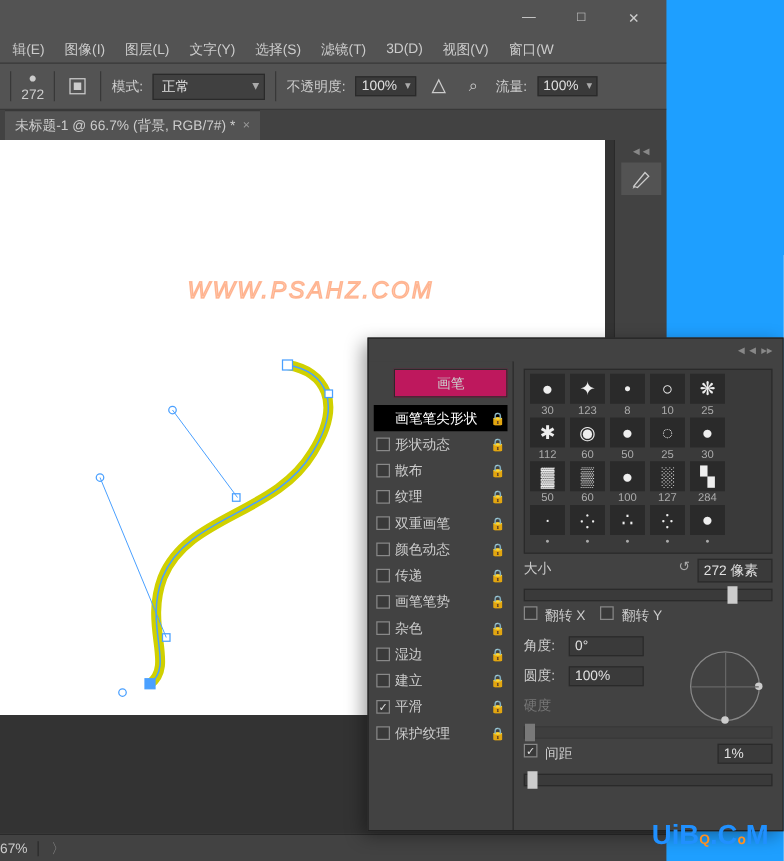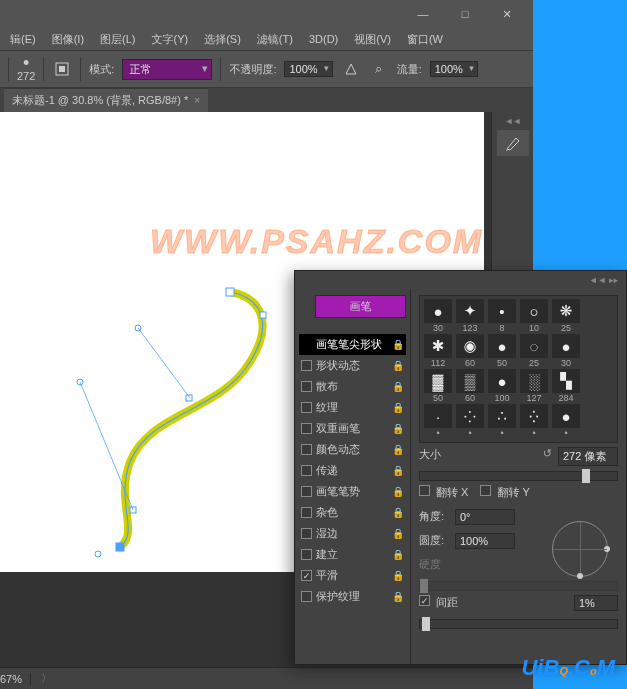--- a/index.html
+++ b/index.html
@@ -7,45 +7,45 @@
 .ps-win{position:absolute;top:0;left:0;width:533px;height:689px;background:#535353;display:flex;flex-direction:column}
 .winbar{height:28px;background:#535353;display:flex;justify-content:flex-end;align-items:center;padding-right:6px;gap:2px}
 .winbtn{width:40px;height:24px;display:flex;align-items:center;justify-content:center;color:#ccc}
 .menubar{height:22px;background:#535353;display:flex;align-items:center;padding-left:4px;gap:4px}
 .menubar span{padding:2px 6px}
 .optbar{height:38px;background:#535353;border-top:1px solid #383838;border-bottom:1px solid #383838;display:flex;align-items:center;padding:0 8px;gap:8px}
 .optbar .sep{width:1px;height:24px;background:#383838}
 .brushprev{display:flex;flex-direction:column;align-items:center;color:#ccc}
 .brushprev .dot{font-size:18px;line-height:14px}
 .iconbox{width:20px;height:20px;display:flex;align-items:center;justify-content:center}
-.dropdown{background:#701a75;border:1px solid #2a2a2a;padding:2px 18px 2px 6px;color:#e0e0e0;position:relative;min-width:90px}
+.dropdown{background:#404040;border:1px solid #2a2a2a;padding:2px 18px 2px 6px;color:#e0e0e0;position:relative;min-width:90px}
 .dropdown::after{content:"▾";position:absolute;right:4px;color:#aaa}
 .numbox{background:#3a3a3a;border:1px solid #2a2a2a;padding:1px 14px 1px 4px;color:#e0e0e0;position:relative;min-width:48px;text-align:left}
 .numbox::after{content:"▾";position:absolute;right:3px;color:#aaa;font-size:9px}
 .tabbar{height:24px;background:#424242;display:flex;align-items:flex-end;padding-left:4px}
 .tab{background:#535353;padding:4px 8px;border-top:1px solid #383838;display:flex;align-items:center;gap:6px;font-size:10px}
 .tab .x{color:#999;font-size:10px}
 .workspace{flex:1;background:#333;display:flex;position:relative}
 .canvas{position:absolute;top:0;left:0;width:484px;height:460px;background:#fff}
-.watermark{position:absolute;top:110px;left:150px;font-size:34px;font-weight:bold;font-style:italic;color:rgba(255,150,100,0.5);-webkit-text-stroke:1px rgba(255,150,100,0.6);letter-spacing:2px}
+.watermark{position:absolute;top:110px;left:150px;font-size:19px;font-weight:normal;font-style:italic;color:rgba(255,150,100,0.5);-webkit-text-stroke:1px rgba(255,150,100,0.6);letter-spacing:2px}
 .rpanel{position:absolute;right:0;top:0;width:42px;height:460px;background:#424242;border-left:1px solid #2a2a2a;padding-top:4px;display:flex;flex-direction:column;align-items:center;gap:4px}
 .rpanel .pbtn{width:32px;height:26px;background:#535353;display:flex;align-items:center;justify-content:center}
 .rpanel .handle{color:#888;font-size:9px;letter-spacing:-1px}
 .statusbar{height:22px;background:#424242;border-top:1px solid #2a2a2a;display:flex;align-items:center;padding:0 0;gap:10px;font-size:10px;color:#bbb}
 .statusbar .z{padding-right:8px;border-right:1px solid #2a2a2a}
 .statusbar .arrow{color:#888}
 
 .brushpanel{position:absolute;top:270px;left:294px;width:333px;height:395px;background:#424242;border:1px solid #222;box-shadow:-4px 4px 14px rgba(0,0,0,.4);display:flex;flex-direction:column}
 .bp-top{height:18px;display:flex;justify-content:flex-end;align-items:center;padding-right:8px;color:#888;font-size:9px}
 .bp-head{height:26px;display:flex;align-items:center;padding:0 10px;gap:10px;border-bottom:1px solid #2a2a2a}
 .bp-head .title{color:#e6e6e6}
 .bp-head .menu{margin-left:auto;color:#aaa}
 .bp-body{flex:1;display:flex;overflow:hidden}
 .bp-left{width:116px;background:#424242;padding:6px 4px;display:flex;flex-direction:column;gap:0;border-right:1px solid #2a2a2a}
-.bp-brushtab{background:#a21caf;padding:3px 12px;margin:0 0 16px 16px;border:1px solid #2a2a2a;text-align:center}
+.bp-brushtab{background:#be185d;padding:3px 12px;margin:0 0 6px 16px;border:1px solid #2a2a2a;text-align:center}
 .bp-row{display:flex;align-items:center;height:21px;padding:0 2px;gap:4px}
 .bp-row.sel{background:#000000;color:#fff}
 .bp-row.sel *{color:#fff}
 .cb{width:11px;height:11px;border:1px solid #888;background:#3a3a3a;display:flex;align-items:center;justify-content:center;font-size:9px;color:#ddd}
 .lbl{flex:1;color:#ccc;font-size:11px}
 .lock{width:12px;color:#888;font-size:10px}
 .bp-right{flex:1;padding:6px 8px;display:flex;flex-direction:column;gap:4px;overflow:hidden}
 .presets{border:1px solid #2a2a2a;background:#3a3a3a;padding:3px}
 .prow{display:flex;gap:2px}
 .preset{width:30px;display:flex;flex-direction:column;align-items:center}
@@ -55,21 +55,21 @@
 .field .flab{color:#ccc;min-width:30px}
 .field .reset{margin-left:auto;color:#aaa}
 .inputbox{background:#3a3a3a;border:1px solid #2a2a2a;padding:1px 4px;color:#e0e0e0;min-width:60px}
 .slider{height:10px;background:#3a3a3a;position:relative;border:1px solid #2a2a2a}
 .slider .knob{position:absolute;top:-3px;width:8px;height:14px;background:#ccc}
 .anglewheel{width:56px;height:56px;border:1px solid #888;border-radius:50%;position:relative;margin-left:8px}
 .anglewheel::before{content:"";position:absolute;left:50%;top:0;width:1px;height:100%;background:#666}
 .anglewheel::after{content:"";position:absolute;top:50%;left:0;height:1px;width:100%;background:#666}
 .anglewheel .p1{position:absolute;width:6px;height:6px;background:#ccc;border-radius:50%;right:-3px;top:calc(50% - 3px)}
 .anglewheel .p2{position:absolute;width:6px;height:6px;background:#ccc;border-radius:50%;bottom:-3px;left:calc(50% - 3px)}
-.uibq{position:absolute;bottom:8px;right:12px;font-size:22px;font-weight:bold;font-style:italic;color:#2090ff}
+.uibq{position:absolute;bottom:8px;right:12px;font-size:22px;font-weight:bold;color:#2090ff}
 .uibq .o{color:#ff9020}
 </style>
 </head>
 <body>
 
 <div class="ps-win">
   <div class="winbar">
     <div class="winbtn">—</div>
     <div class="winbtn">□</div>
     <div class="winbtn">✕</div>
@@ -108,21 +108,21 @@
       <svg width="14" height="14">
           <path d="M2 12 L7 2 L12 12 Z" fill="none" stroke="#ccc"></path>
         </svg>
     </div>
     <div class="iconbox" style="font-size:13px">⌕</div>
     <span>流量:</span>
     <div class="numbox">100%</div>
   </div>
   <div class="tabbar">
     <div class="tab">
-      <span>未标题-1 @ 30.8% (背景, RGB/8#) *</span>
+      <span>未标题-1 @ 66.7% (背景, RGB/7#) *</span>
       <span class="x">×</span>
     </div>
   </div>
   <div class="workspace">
     <div class="canvas">
       <div class="watermark">WWW.PSAHZ.COM</div>
       <svg width="484" height="460" style="position:absolute;top:0;left:0">
         <path d="M 230 180 C 260 185, 275 210, 250 250 C 220 300, 150 300, 130 350 C 115 390, 140 420, 120 435" fill="none" stroke="#d0d000" stroke-width="8" stroke-linecap="round"></path>
         <path d="M 230 180 C 260 185, 275 210, 250 250 C 220 300, 150 300, 130 350 C 115 390, 140 420, 120 435" fill="none" stroke="#4aa0ff" stroke-width="1.2"></path>
         <rect x="226" y="176" width="8" height="8" fill="#fff" stroke="#4aa0ff"></rect>

